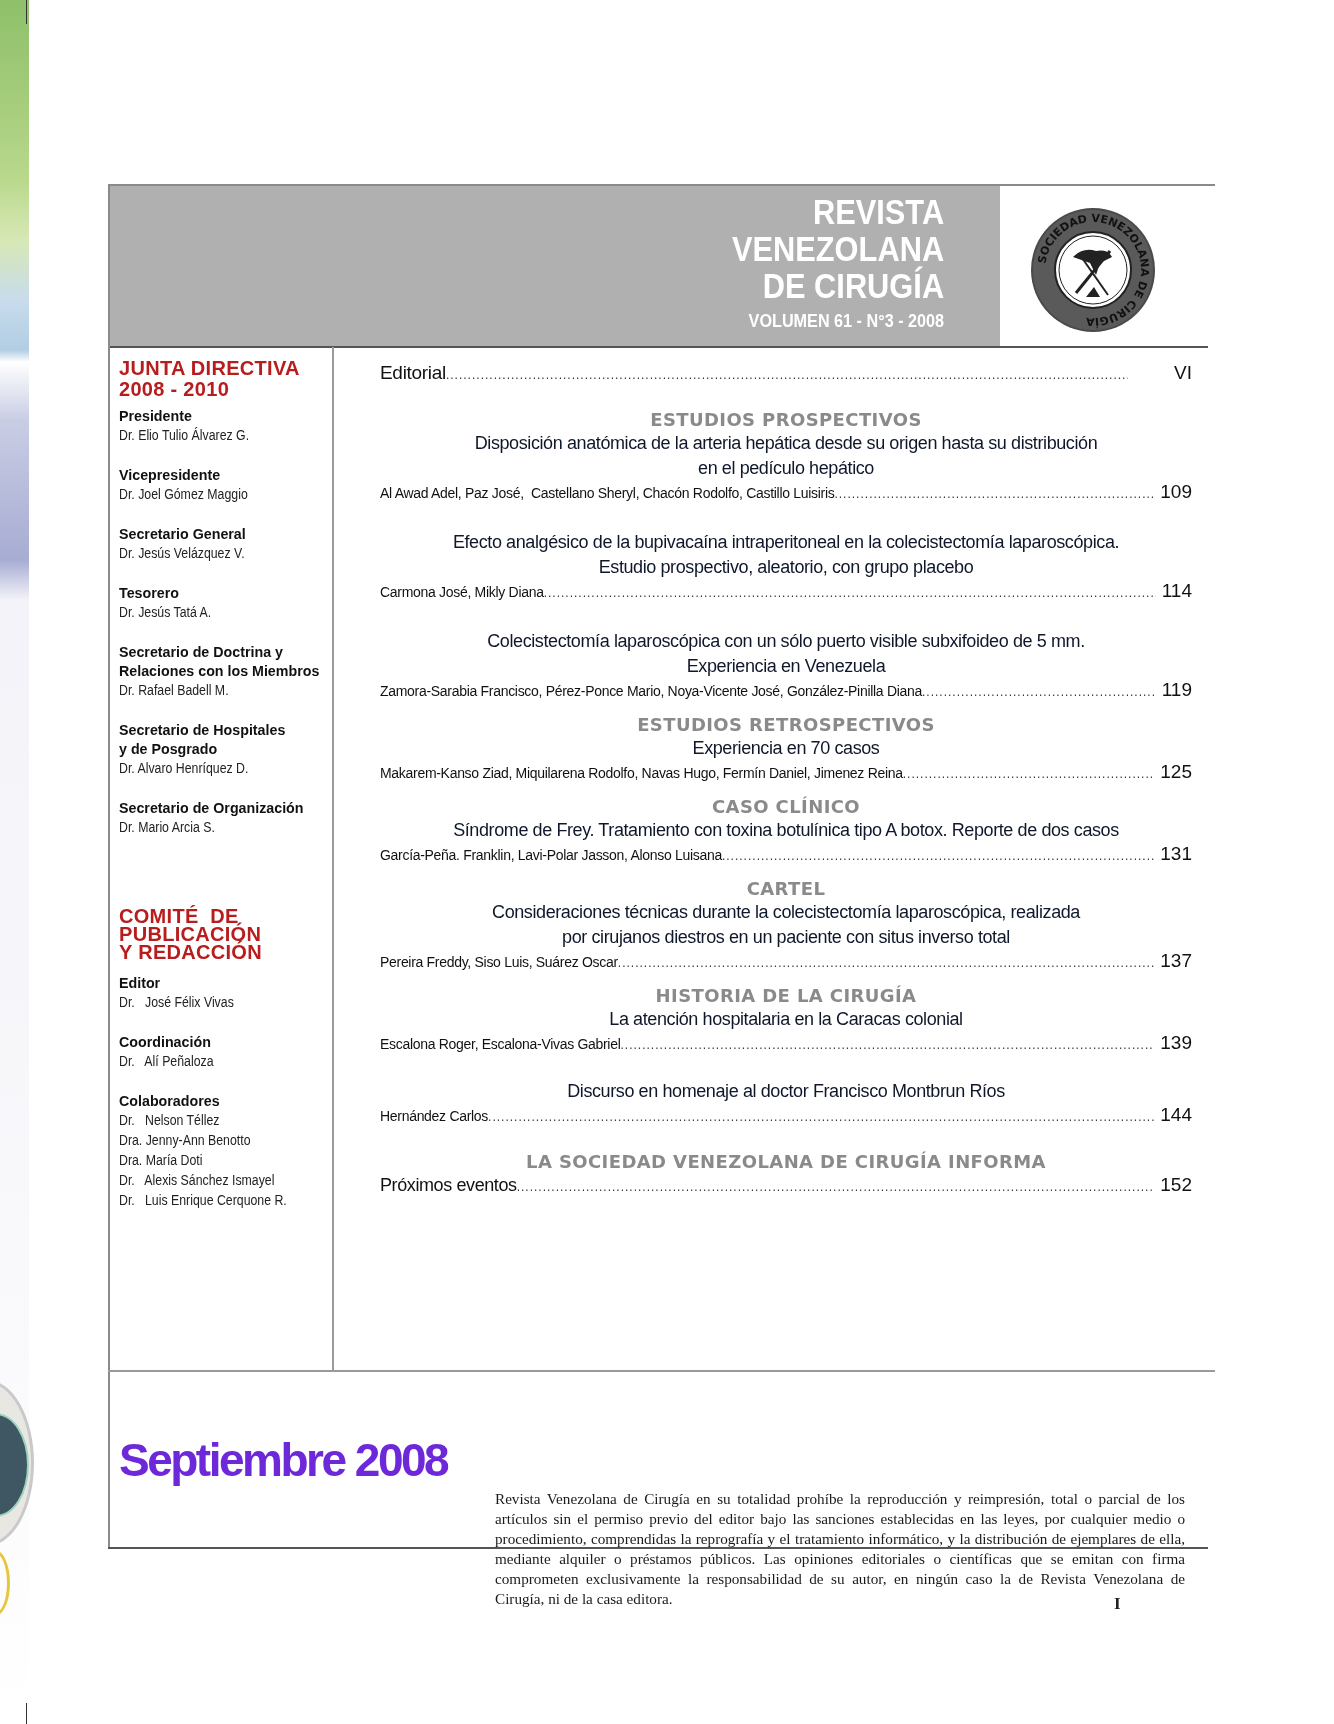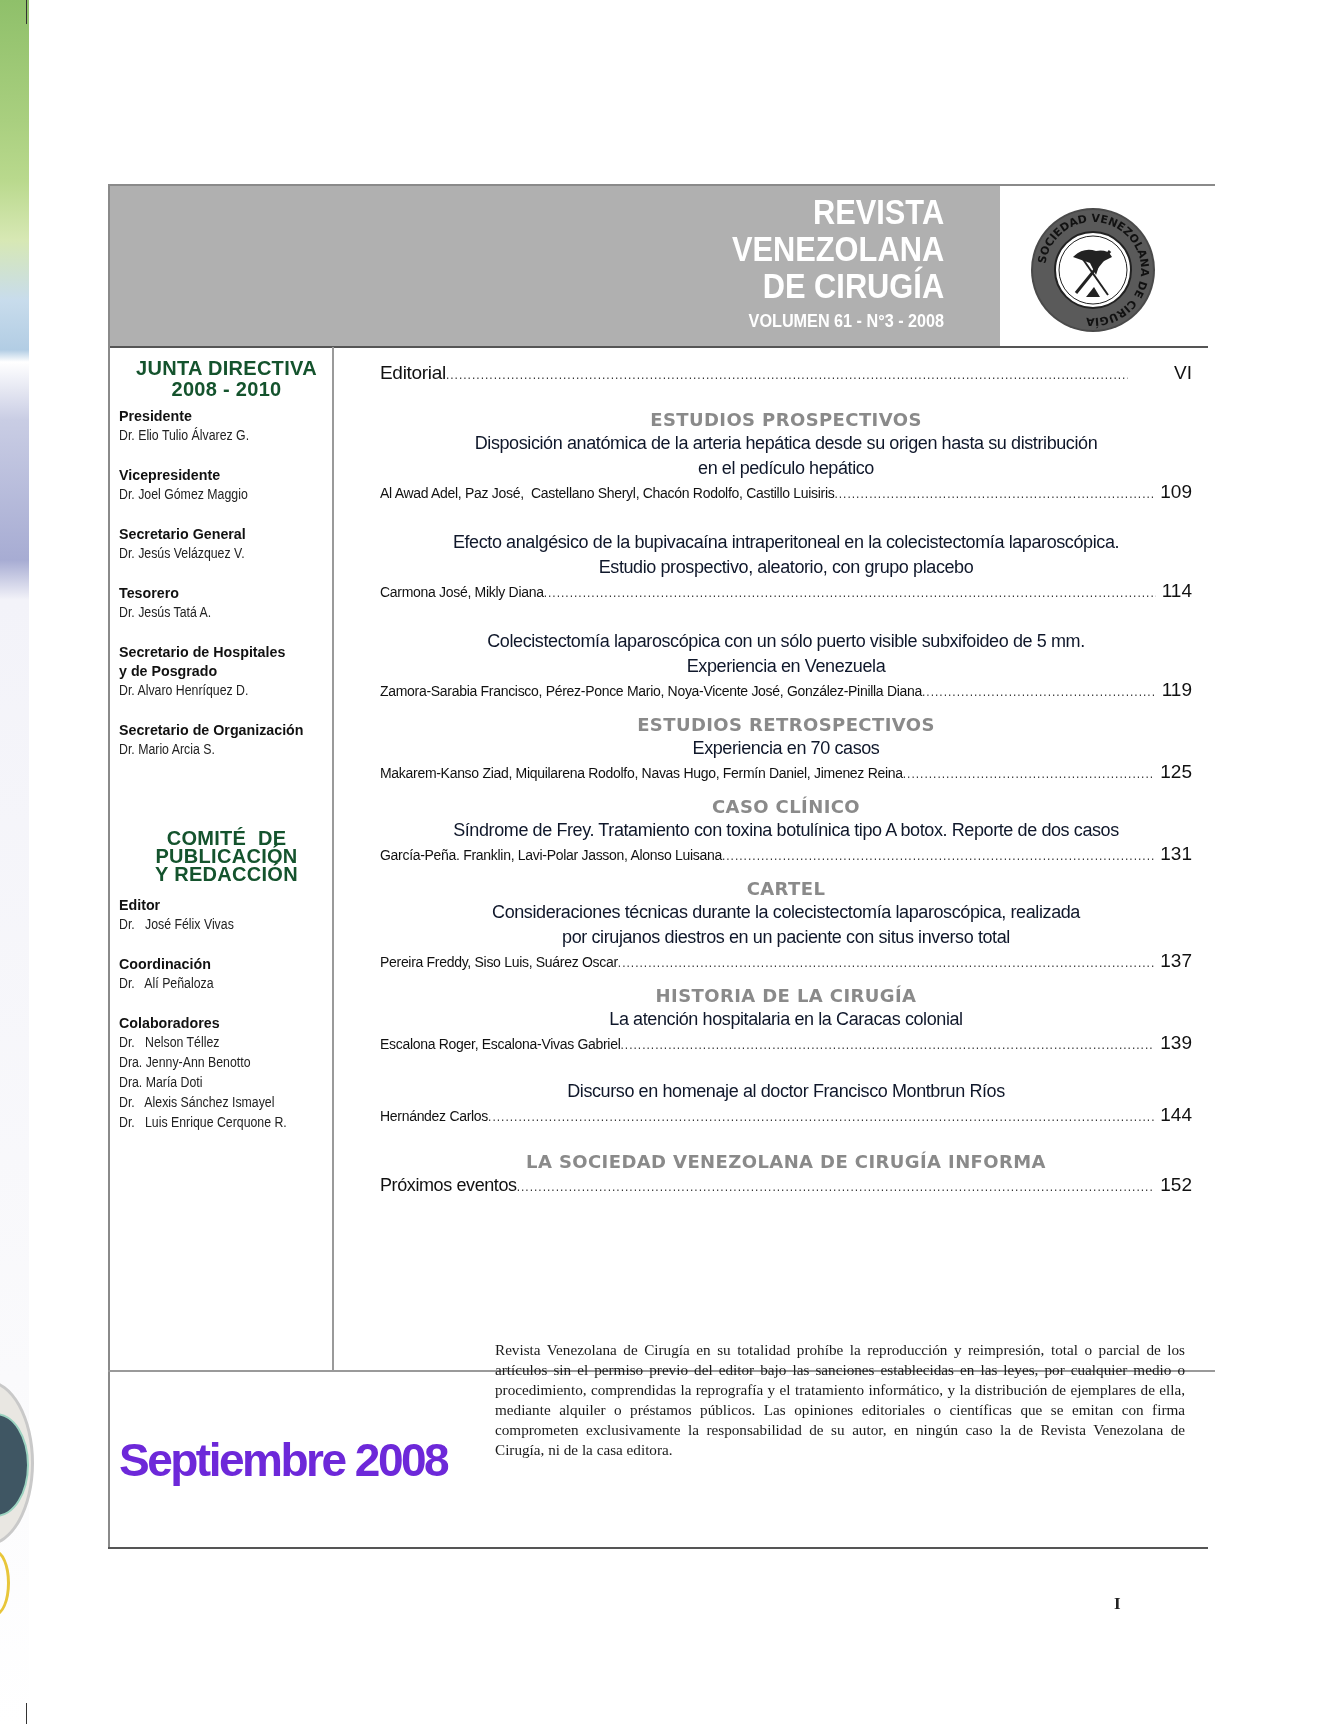--- a/index.html
+++ b/index.html
@@ -26,21 +26,21 @@
   
   .masthead { position: absolute; right: 390px; top: 193px; text-align: right; color: #ffffff; font-family: "Liberation Sans", sans-serif; font-weight: bold; }
   .masthead .line { font-size: 35px; line-height: 37px; letter-spacing: 0px; transform: scaleX(0.88); transform-origin: right; }
   .masthead .vol { font-size: 18px; line-height: 22px; margin-top: 6px; transform: scaleX(0.9); transform-origin: right; }
 
   
   .logo { position: absolute; left: 1028px; top: 205px; width: 130px; height: 130px; }
 
   
   .left-col { position: absolute; left: 119px; top: 358px; width: 215px; }
-  .group-heading { color: #14532d; font-weight: bold; font-size: 20px; line-height: 21px; letter-spacing: 0.3px; text-align: center; }
+  .group-heading { color: #b91c1c; font-weight: bold; font-size: 20px; line-height: 21px; letter-spacing: 0.3px; }
   .group-heading.comite { font-size: 20px; line-height: 18px; }
   .role { margin-top: 10px; }
   .role-title { font-weight: bold; font-size: 15px; line-height: 19px; color: #111; transform: scaleX(0.95); transform-origin: left; white-space: nowrap; }
   .role-person { font-size: 14px; line-height: 20px; color: #222; transform: scaleX(0.88); transform-origin: left; white-space: nowrap; }
   .people .role-person { line-height: 20px; }
 
   
   .toc { position: absolute; left: 380px; top: 360px; width: 812px; }
   .toc-row { display: flex; align-items: baseline; white-space: nowrap; }
   .toc-text { font-size: 19px; line-height: 25px; color: #111; transform-origin: left; }
@@ -51,21 +51,21 @@
   .article-title { font-size: 18px; line-height: 25px; color: #0f172a; letter-spacing: -0.4px; }
   .article-authors .toc-text { font-size: 14px; letter-spacing: -0.3px; }
   .article { margin-bottom: 24px; }
   .section { margin-top: 0; text-align: center; }
 
   .editorial-row .toc-text { font-size: 19px; letter-spacing: -0.3px; }
   .editorial-row .toc-line { margin-right: 40px; }
 
   
   .issue-date { position: absolute; left: 119px; top: 1430px; font-family: "Liberation Sans", sans-serif; font-weight: bold; font-size: 46px; color: #6d28d9; letter-spacing: -2.5px; line-height: 60px; }
-  .disclaimer { position: absolute; left: 495px; top: 1340px; width: 690px; font-family: "Liberation Serif", serif; font-size: 15.2px; line-height: 20px; color: #1a1a1a; text-align: justify; }
+  .disclaimer { position: absolute; left: 495px; top: 1489px; width: 690px; font-family: "Liberation Serif", serif; font-size: 15.2px; line-height: 20px; color: #1a1a1a; text-align: justify; }
   .folio { position: absolute; left: 1114px; top: 1594px; font-family: "Liberation Serif", serif; font-weight: bold; font-size: 17px; color: #222; }
 </style>
 </head>
 <body>
 
 <div class="strip"></div>
 <div class="strip-tick-top"></div>
 <div class="strip-ring">
     <div class="strip-ring-inner"></div>
   </div>
@@ -120,20 +120,25 @@
   </div>
   <div class="role" style="margin-top:20px">
     <div class="role-title">Secretario General</div>
     <div class="role-person">Dr. Jesús Velázquez V.</div>
   </div>
   <div class="role" style="margin-top:20px">
     <div class="role-title">Tesorero</div>
     <div class="role-person">Dr. Jesús Tatá A.</div>
   </div>
   <div class="role" style="margin-top:20px">
+    <div class="role-title">Secretario de Doctrina y</div>
+    <div class="role-title">Relaciones con los Miembros</div>
+    <div class="role-person">Dr. Rafael Badell M.</div>
+  </div>
+  <div class="role" style="margin-top:20px">
     <div class="role-title">Secretario de Hospitales</div>
     <div class="role-title">y de Posgrado</div>
     <div class="role-person">Dr. Alvaro Henríquez D.</div>
   </div>
   <div class="role" style="margin-top:20px">
     <div class="role-title">Secretario de Organización</div>
     <div class="role-person">Dr.  Mario Arcia S.</div>
   </div>
 
   <div class="group-heading comite" style="margin-top:70px">

